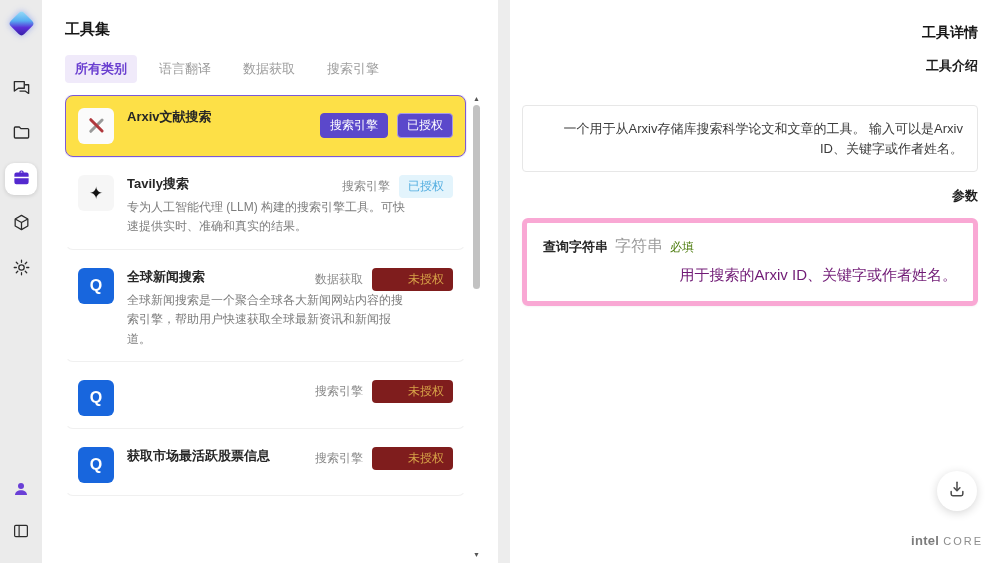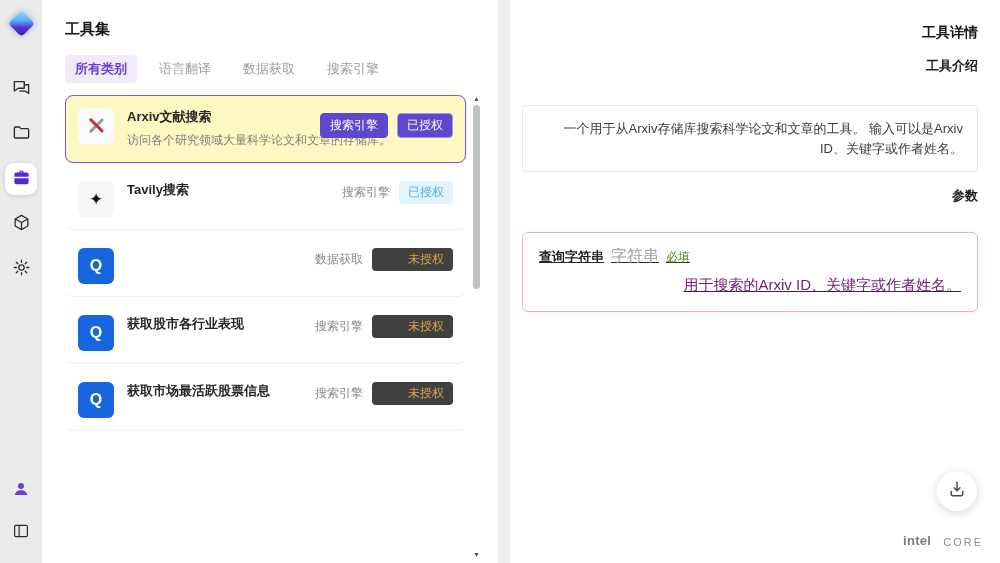--- a/index.html
+++ b/index.html
@@ -27,59 +27,59 @@
 
   .tool-list { position: relative; flex: 1; padding-right: 16px; overflow: hidden; }
   .scrollbar { position: absolute; right: 0; top: 0; bottom: 4px; width: 11px; }
   .sb-arrow { position: absolute; left: 0; width: 11px; text-align: center; font-size: 7px; color: #555; line-height: 8px; cursor: pointer; }
   .sb-arrow.up { top: 0; }
   .sb-arrow.down { bottom: 0; }
   .sb-thumb { position: absolute; right: 2px; top: 10px; width: 7px; height: 184px; background: #c2c2c2; border-radius: 4px; cursor: pointer; }
 
   .tool-card { position: relative; background: #fff; border: 1px solid transparent; border-bottom: 1px solid #f0f0f0;
                padding: 12px 10px 12px 12px; display: flex; gap: 13px; border-radius: 8px; cursor: pointer; margin-bottom: 5px; }
-  .tool-card.selected { border: 1px solid #7b59d8; background: #fef9c3; box-shadow: 0 0 0 1px rgba(123,89,216,.12); justify-content: center; }
+  .tool-card.selected { border: 1px solid #7b59d8; background: #fde047; box-shadow: 0 0 0 1px rgba(123,89,216,.12); justify-content: center; }
 
   .tool-icon { width: 36px; height: 36px; border-radius: 6px; flex-shrink: 0; display: flex; align-items: center; justify-content: center; background: #f6f6f6; position: relative; }
   .ic-arxiv { background: #fbfbfb; }
   .ic-arxiv::before, .ic-arxiv::after { content: ""; position: absolute; width: 2.6px; height: 19px; top: 8px; left: 17px; border-radius: 2px; }
   .ic-arxiv::before { background: #9a9a9a; transform: rotate(45deg); }
   .ic-arxiv::after  { background: #b0383d; transform: rotate(-45deg); }
   .ic-tavily::before { content: "✦"; font-size: 17px; color: #141414; }
   .ic-q { background: #1866dd; }
   .ic-q::before { content: "Q"; color: #fff; font-weight: bold; font-size: 16px; font-family: "Liberation Sans", sans-serif; }
 
   .card-body { flex: 1; min-width: 0; }
   .tool-name { font-size: 13px; font-weight: bold; color: #262626; }
   .tool-desc { font-size: 12px; color: #7d7d7d; line-height: 1.62; margin-top: 5px; max-width: 280px; }
   .card-badges { position: absolute; top: 12px; right: 12px; display: flex; gap: 9px; align-items: center; }
   .tool-card.selected .card-badges { top: 17px; }
   .badge { font-size: 12px; padding: 3px 9px; border-radius: 4px; white-space: nowrap; }
   .badge[data-variant="purple"] { background: #5b48cb; color: #fff; border: 1px solid #5b48cb; }
   .badge[data-variant="purple-outline"] { background: #5b48cb; color: #fff; border: 1px solid #a79ae8; }
   .badge[data-variant="text"] { color: #8a8a8a; background: transparent; padding: 3px 0; }
   .badge[data-variant="blue"] { background: #e3f4fc; color: #54aee0; }
-  .badge[data-variant="yellow"] { background: #404040; color: #d7a348; padding-left: 36px; }
+  .badge[data-variant="yellow"] { background: #7f1d1d; color: #d7a348; padding-left: 36px; }
 
   
   .right-panel { flex: 1; background: #fff; margin-left: 12px; padding: 16px 22px 12px 12px; text-align: right; }
   .detail-title { font-size: 14px; font-weight: bold; color: #161616; margin-top: 8px; }
   .section-heading { font-size: 13px; font-weight: bold; color: #1c1c1c; margin-top: 15px; }
   .intro-box { border: 1px solid #e7e7e7; border-radius: 4px; padding: 13px 14px; font-size: 13px; color: #3c3c3c; margin-top: 30px; line-height: 1.5; }
-  .param-card { border: 1px solid #f9a8d4; border-radius: 6px; padding: 13px 16px 16px; margin-top: 27px; box-shadow: 0 1px 2px rgba(0,0,0,.04); text-decoration: underline; }
+  .param-card { border: 5px solid #f9a8d4; border-radius: 6px; padding: 13px 16px 16px; margin-top: 13px; box-shadow: 0 1px 2px rgba(0,0,0,.04); }
   .param-head { display: flex; align-items: baseline; gap: 7px; }
   .param-name { font-size: 13px; font-weight: bold; color: #262626; }
   .param-type { font-size: 16px; color: #9b9b9b; }
   .param-required { font-size: 12px; color: #4d7c0f; }
   .param-desc { font-size: 15px; color: #701a75; margin-top: 9px; }
 
   
   .fab { position: fixed; right: 23px; bottom: 52px; width: 40px; height: 40px; border-radius: 50%; background: #fff;
          box-shadow: 0 2px 10px rgba(0,0,0,.16); display: flex; align-items: center; justify-content: center; cursor: pointer; }
-  .brand { position: fixed; right: 17px; bottom: 15px; font-size: 13px; color: #7c7c7c; display: flex; align-items: flex-end; gap: 8px; }
+  .brand { position: fixed; right: 17px; bottom: 15px; font-size: 13px; color: #7c7c7c; display: flex; align-items: center; }
   .brand .b1 { font-weight: bold; letter-spacing: .3px; }
   .brand .b2 { font-size: 11px; letter-spacing: 2px; color: #8d8d8d; margin-left: 4px; font-weight: 300; text-transform: uppercase; }
 </style>
 </head>
 <body>
 
 <div class="app">
 
   <aside class="sidebar">
     <div class="logo"></div>
@@ -152,51 +152,54 @@
       <span class="tab">数据获取</span>
       <span class="tab">搜索引擎</span>
     </div>
 
     <div class="tool-list">
 
       <div class="tool-card selected">
         <span class="tool-icon ic-arxiv"></span>
         <div class="card-body">
           <div class="tool-name">Arxiv文献搜索</div>
-          <div class="tool-desc">访问各个研究领域大量科学论文和文章的存储库。</div>
         </div>
         <div class="card-badges">
           <span class="badge" data-variant="purple">搜索引擎</span>
           <span class="badge" data-variant="purple-outline">已授权</span>
         </div>
       </div>
 
       <div class="tool-card">
         <span class="tool-icon ic-tavily"></span>
         <div class="card-body">
           <div class="tool-name">Tavily搜索</div>
+          <div class="tool-desc">专为人工智能代理 (LLM) 构建的搜索引擎工具。可快速提供实时、准确和真实的结果。</div>
         </div>
         <div class="card-badges">
           <span class="badge" data-variant="text">搜索引擎</span>
           <span class="badge" data-variant="blue">已授权</span>
         </div>
       </div>
 
       <div class="tool-card">
         <span class="tool-icon ic-q"></span>
+        <div class="card-body">
+          <div class="tool-name">全球新闻搜索</div>
+          <div class="tool-desc">全球新闻搜索是一个聚合全球各大新闻网站内容的搜索引擎，帮助用户快速获取全球最新资讯和新闻报道。</div>
+        </div>
         <div class="card-badges">
           <span class="badge" data-variant="text">数据获取</span>
           <span class="badge" data-variant="yellow">未授权</span>
         </div>
       </div>
 
       <div class="tool-card">
         <span class="tool-icon ic-q"></span>
         <div class="card-body">
-          <div class="tool-name">获取股市各行业表现</div>
         </div>
         <div class="card-badges">
           <span class="badge" data-variant="text">搜索引擎</span>
           <span class="badge" data-variant="yellow">未授权</span>
         </div>
       </div>
 
       <div class="tool-card">
         <span class="tool-icon ic-q"></span>
         <div class="card-body">

